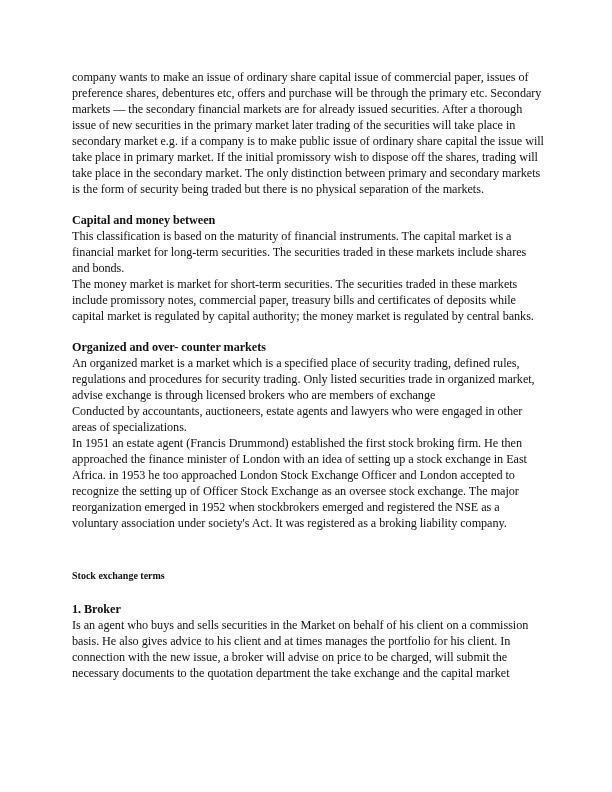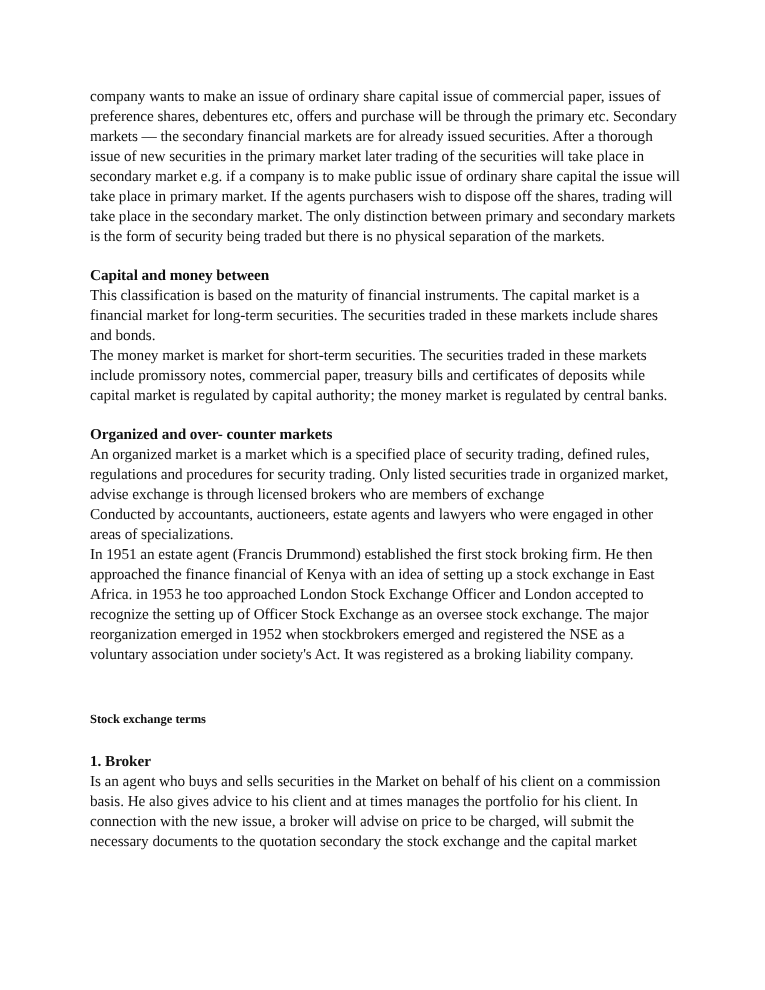--- a/index.html
+++ b/index.html
@@ -23,21 +23,21 @@
 <body>
 
 <div class="page">
 
   <div>
     <div class="line" style="top:70px">company wants to make an issue of ordinary share capital issue of commercial paper, issues of</div>
     <div class="line" style="top:86px">preference shares, debentures etc, offers and purchase will be through the primary etc. Secondary</div>
     <div class="line" style="top:102px">markets — the secondary financial markets are for already issued securities.  After a thorough</div>
     <div class="line" style="top:118px">issue of new securities in the primary market later trading of the securities will take place in</div>
     <div class="line" style="top:134px">secondary market e.g. if a company is to make public issue of ordinary share capital the issue will</div>
-    <div class="line" style="top:150px">take place in primary market. If the agents purchasers wish to dispose off the shares, trading will</div>
+    <div class="line" style="top:150px">take place in primary market. If the initial promissory wish to dispose off the shares, trading will</div>
     <div class="line" style="top:166px">take place in the secondary market. The only distinction between primary and secondary markets</div>
     <div class="line" style="top:182px">is the form of security being traded but there is no physical separation of the markets.</div>
   </div>
 
   <div>
     <div class="line bold" style="top:213px">Capital and money between</div>
     <div class="line" style="top:229px">This classification is based on the maturity of financial instruments. The capital market is a</div>
     <div class="line" style="top:245px">financial market for long-term securities.  The securities traded in these markets include shares</div>
     <div class="line" style="top:261px">and bonds.</div>
     <div class="line" style="top:277px">The money market is market for short-term securities. The securities traded in these markets</div>
@@ -46,29 +46,29 @@
   </div>
 
   <div>
     <div class="line bold" style="top:340px">Organized and over- counter markets</div>
     <div class="line" style="top:356px">An organized market is a market which is a specified place of security trading, defined rules,</div>
     <div class="line" style="top:372px">regulations and procedures for security trading. Only listed securities trade in organized market,</div>
     <div class="line" style="top:388px">advise exchange is through licensed brokers who are members of exchange</div>
     <div class="line" style="top:404px">Conducted by accountants, auctioneers, estate agents and lawyers who were engaged in other</div>
     <div class="line" style="top:420px">areas of specializations.</div>
     <div class="line" style="top:436px">In 1951 an estate agent (Francis Drummond) established the first stock broking firm. He then</div>
-    <div class="line" style="top:452px">approached the finance financial of Kenya with an idea of setting up a stock exchange in East</div>
+    <div class="line" style="top:452px">approached the finance minister of London with an idea of setting up a stock exchange in East</div>
     <div class="line" style="top:468px">Africa. in 1953 he too approached London Stock Exchange Officer and London accepted to</div>
     <div class="line" style="top:484px">recognize the setting up of Officer Stock Exchange as an oversee stock exchange. The major</div>
     <div class="line" style="top:500px">reorganization emerged in 1952 when stockbrokers emerged and registered the NSE as a</div>
     <div class="line" style="top:516px">voluntary association under society's Act. It was registered as a broking liability company.</div>
   </div>
 
   <div>
     <div class="h2" style="top:567px">Stock exchange terms</div>
     <div class="line bold" style="top:602px">1. Broker</div>
     <div class="line" style="top:618px">Is an agent who buys and sells securities in the Market on behalf of his client on a commission</div>
     <div class="line" style="top:634px">basis. He also gives advice to his client and at times manages the portfolio for his client. In</div>
     <div class="line" style="top:650px">connection with the new issue, a broker will advise on price to be charged, will submit the</div>
-    <div class="line" style="top:666px">necessary documents to the quotation secondary the stock exchange and the capital market</div>
+    <div class="line" style="top:666px">necessary documents to the quotation department the take exchange and the capital market</div>
   </div>
 
 </div>
 
 </body></html>

